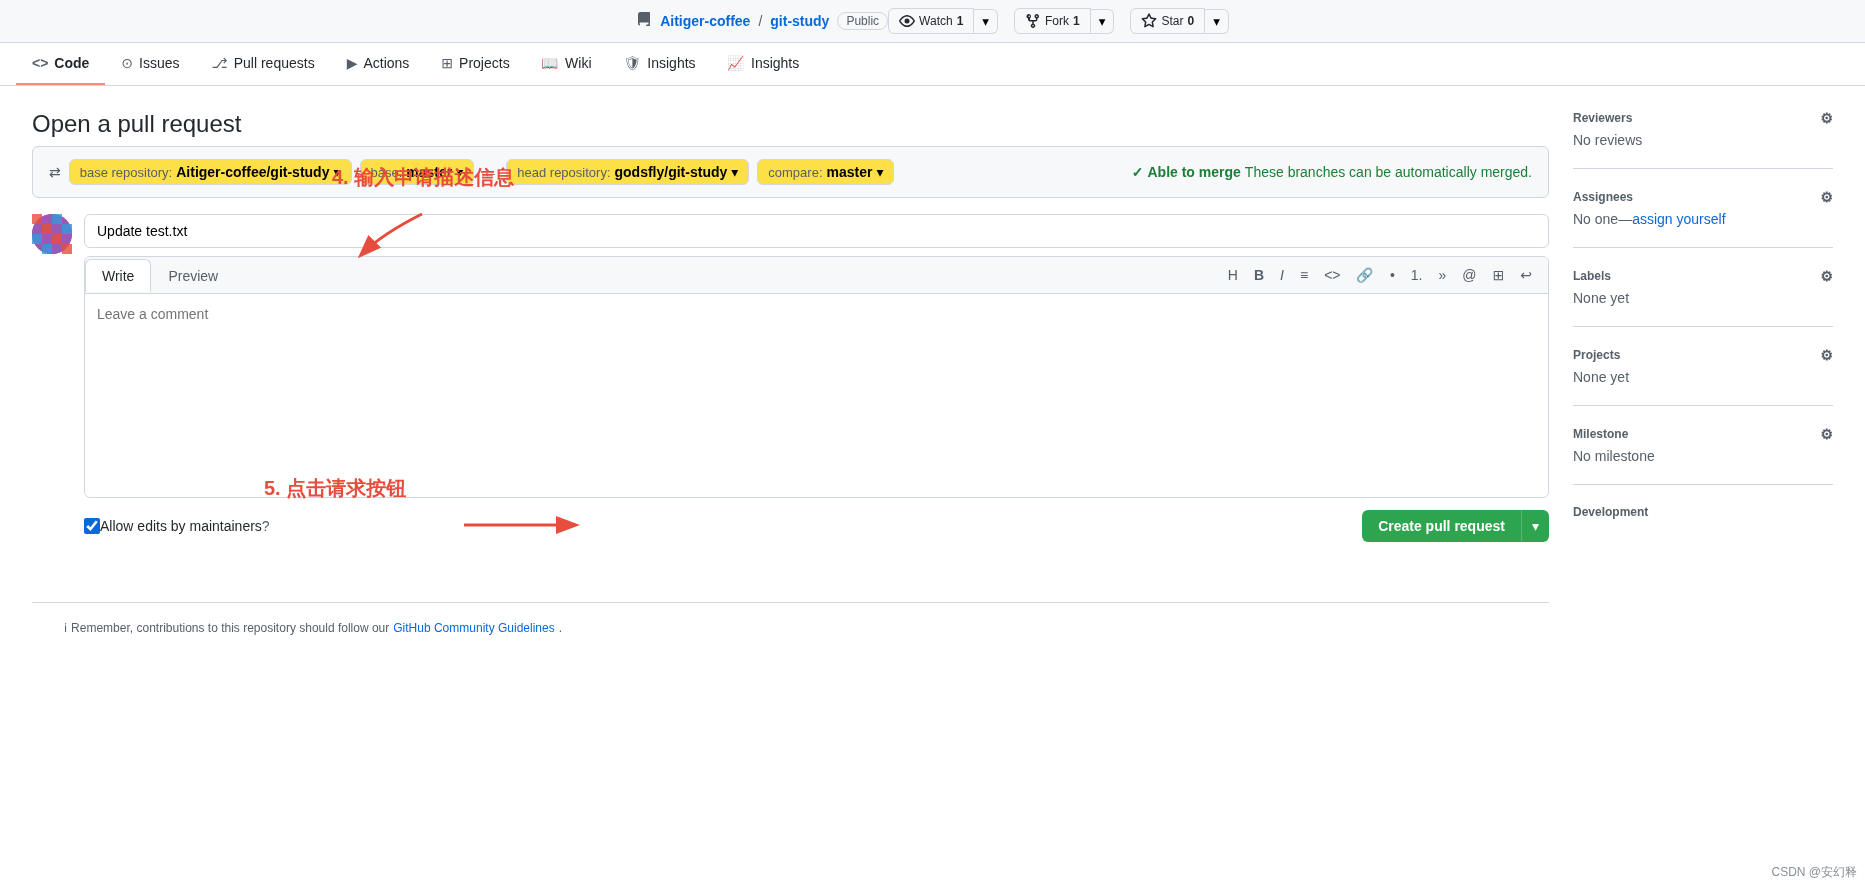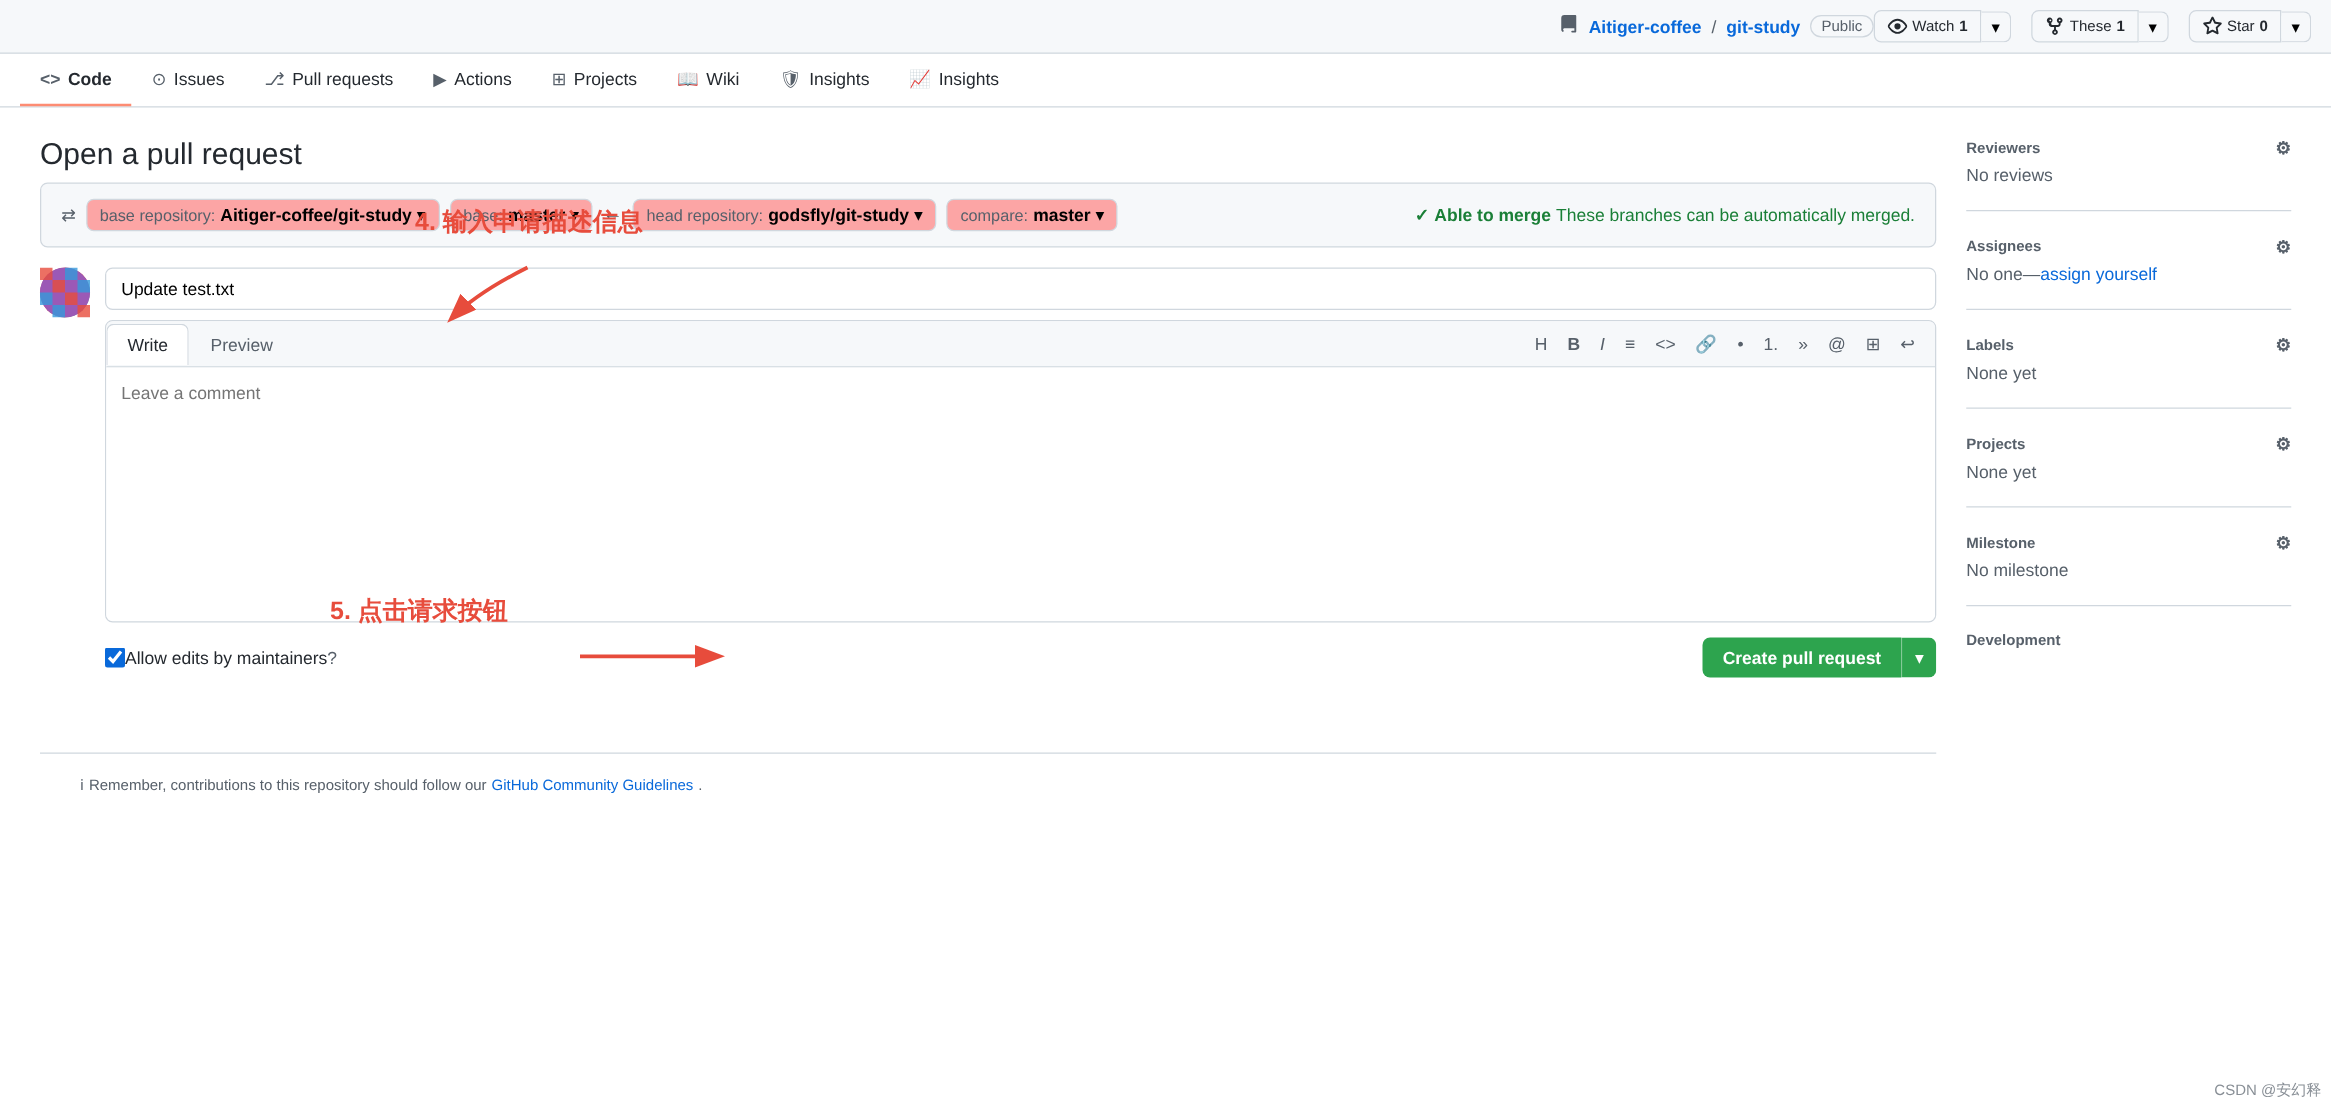--- a/index.html
+++ b/index.html
@@ -1,20 +1,20 @@
 <!DOCTYPE html>
 <html><head>
   <meta charset="utf-8">
   <style>
     * { box-sizing: border-box; margin: 0; padding: 0; }
     body { font-family: -apple-system, BlinkMacSystemFont, "Segoe UI", Helvetica, Arial, sans-serif; font-size: 14px; color: #24292f; background: #fff; }
 
     
     .top-bar {
-      display: flex; align-items: center; justify-content: flex-end;
+      display: flex; align-items: center; justify-content: center;
       padding: 8px 16px; border-bottom: 1px solid #d0d7de; background: #f6f8fa;
     }
     .top-bar-left { display: flex; align-items: center; gap: 8px; font-size: 14px; }
     .top-bar-left .repo-icon { color: #57606a; }
     .top-bar-left .org-name { color: #0969da; font-weight: 600; }
     .top-bar-left .separator { color: #57606a; }
     .top-bar-left .repo-name { color: #0969da; font-weight: 600; }
     .public-badge {
       border: 1px solid #d0d7de; border-radius: 20px; padding: 1px 8px;
       font-size: 12px; color: #57606a; font-weight: 500;
@@ -57,21 +57,21 @@
     .page-subtitle a { color: #0969da; text-decoration: none; }
 
     
     .branch-row {
       display: flex; align-items: center; gap: 8px;
       border: 1px solid #d0d7de; border-radius: 6px;
       padding: 12px 16px; background: #f6f8fa; margin-bottom: 16px;
     }
     .branch-selector {
       display: flex; align-items: center; gap: 4px;
-      border: 1px solid #d0d7de; background: #fca5a5; border-radius: 6px;
+      border: 1px solid #d0d7de; background: #fde047; border-radius: 6px;
       padding: 4px 10px; font-size: 14px; cursor: pointer;
     }
     .branch-label { color: #57606a; font-size: 13px; }
     .branch-value { font-weight: 600; }
     .branch-arrow { color: #57606a; font-size: 16px; }
     .merge-status { color: #1a7f37; font-size: 14px; margin-top: 8px; display: flex; align-items: center; gap: 4px; }
     .merge-status-check { color: #1a7f37; font-weight: 700; }
     .avatar-row { display: flex; gap: 12px; }
     .avatar {
       width: 40px; height: 40px; border-radius: 50%;
@@ -195,21 +195,21 @@
         <span class="count-badge">1</span>
       </button>
       <button class="btn-action-dropdown">▾</button>
     </div>
 
     <div class="btn-group">
       <button class="btn-action">
         <svg width="16" height="16" viewBox="0 0 16 16" fill="currentColor">
             <path d="M5 5.372v.878c0 .414.336.75.75.75h4.5a.75.75 0 00.75-.75v-.878a2.25 2.25 0 111.5 0v.878a2.25 2.25 0 01-2.25 2.25h-1.5v2.128a2.251 2.251 0 11-1.5 0V8.5h-1.5A2.25 2.25 0 013 6.25v-.878a2.25 2.25 0 111.5 0zM5 3.25a.75.75 0 10-1.5 0 .75.75 0 001.5 0zm6.75.75a.75.75 0 100-1.5.75.75 0 000 1.5zm-3 8.75a.75.75 0 10-1.5 0 .75.75 0 001.5 0z"></path>
           </svg>
-        <span>These</span>
+        <span>Fork</span>
         <span class="count-badge">1</span>
       </button>
       <button class="btn-action-dropdown">▾</button>
     </div>
 
     <div class="btn-group">
       <button class="btn-action">
         <svg width="16" height="16" viewBox="0 0 16 16" fill="currentColor">
             <path d="M8 .25a.75.75 0 01.673.418l1.882 3.815 4.21.612a.75.75 0 01.416 1.279l-3.046 2.97.719 4.192a.751.751 0 01-1.088.791L8 12.347l-3.766 1.98a.75.75 0 01-1.088-.79l.72-4.194L.818 6.374a.75.75 0 01.416-1.28l4.21-.611L7.327.668A.75.75 0 018 .25zm0 2.445L6.615 5.5a.75.75 0 01-.564.41l-3.097.45 2.24 2.184a.75.75 0 01.216.664l-.528 3.084 2.769-1.456a.75.75 0 01.698 0l2.77 1.456-.53-3.084a.75.75 0 01.216-.664l2.24-2.183-3.096-.45a.75.75 0 01-.564-.41L8 2.694z"></path>
           </svg>

